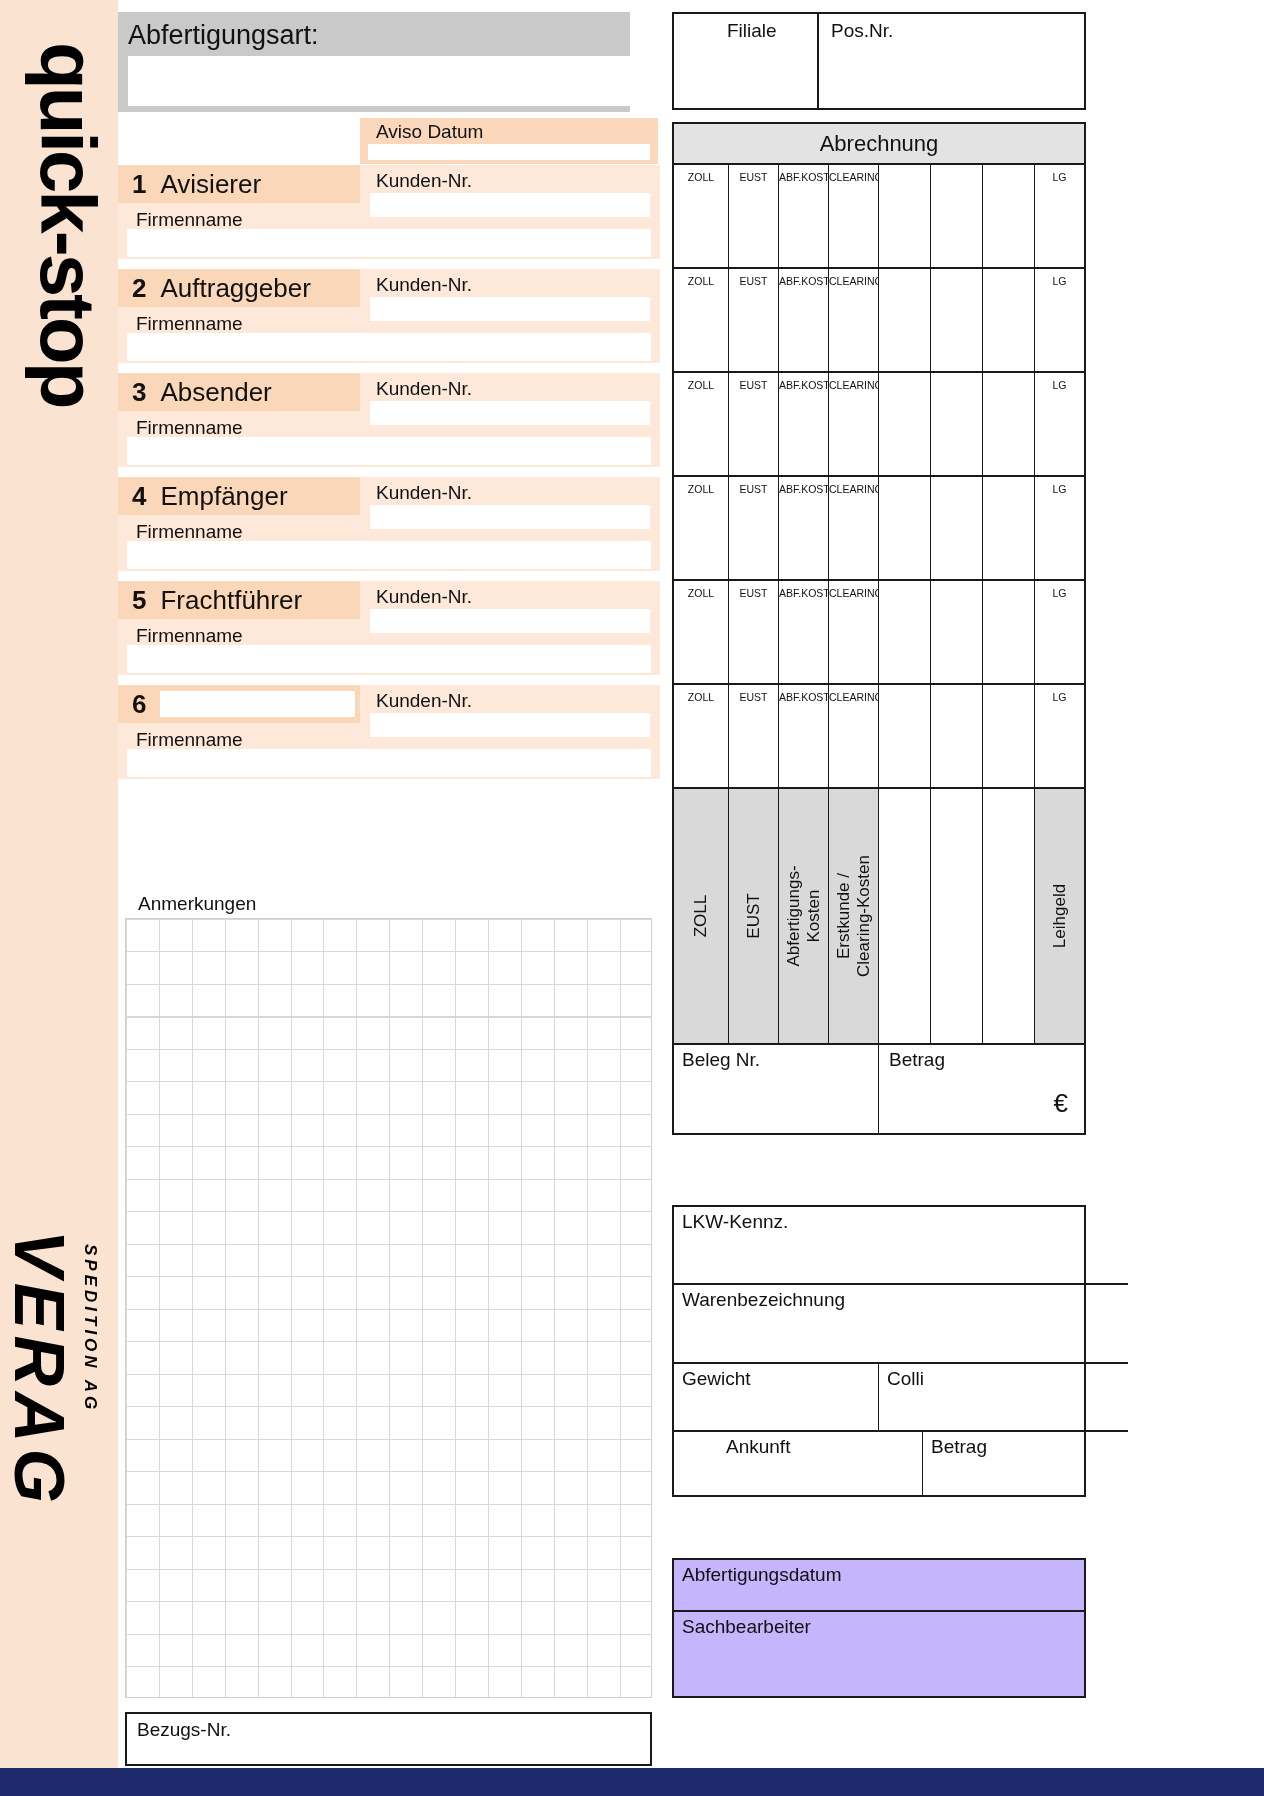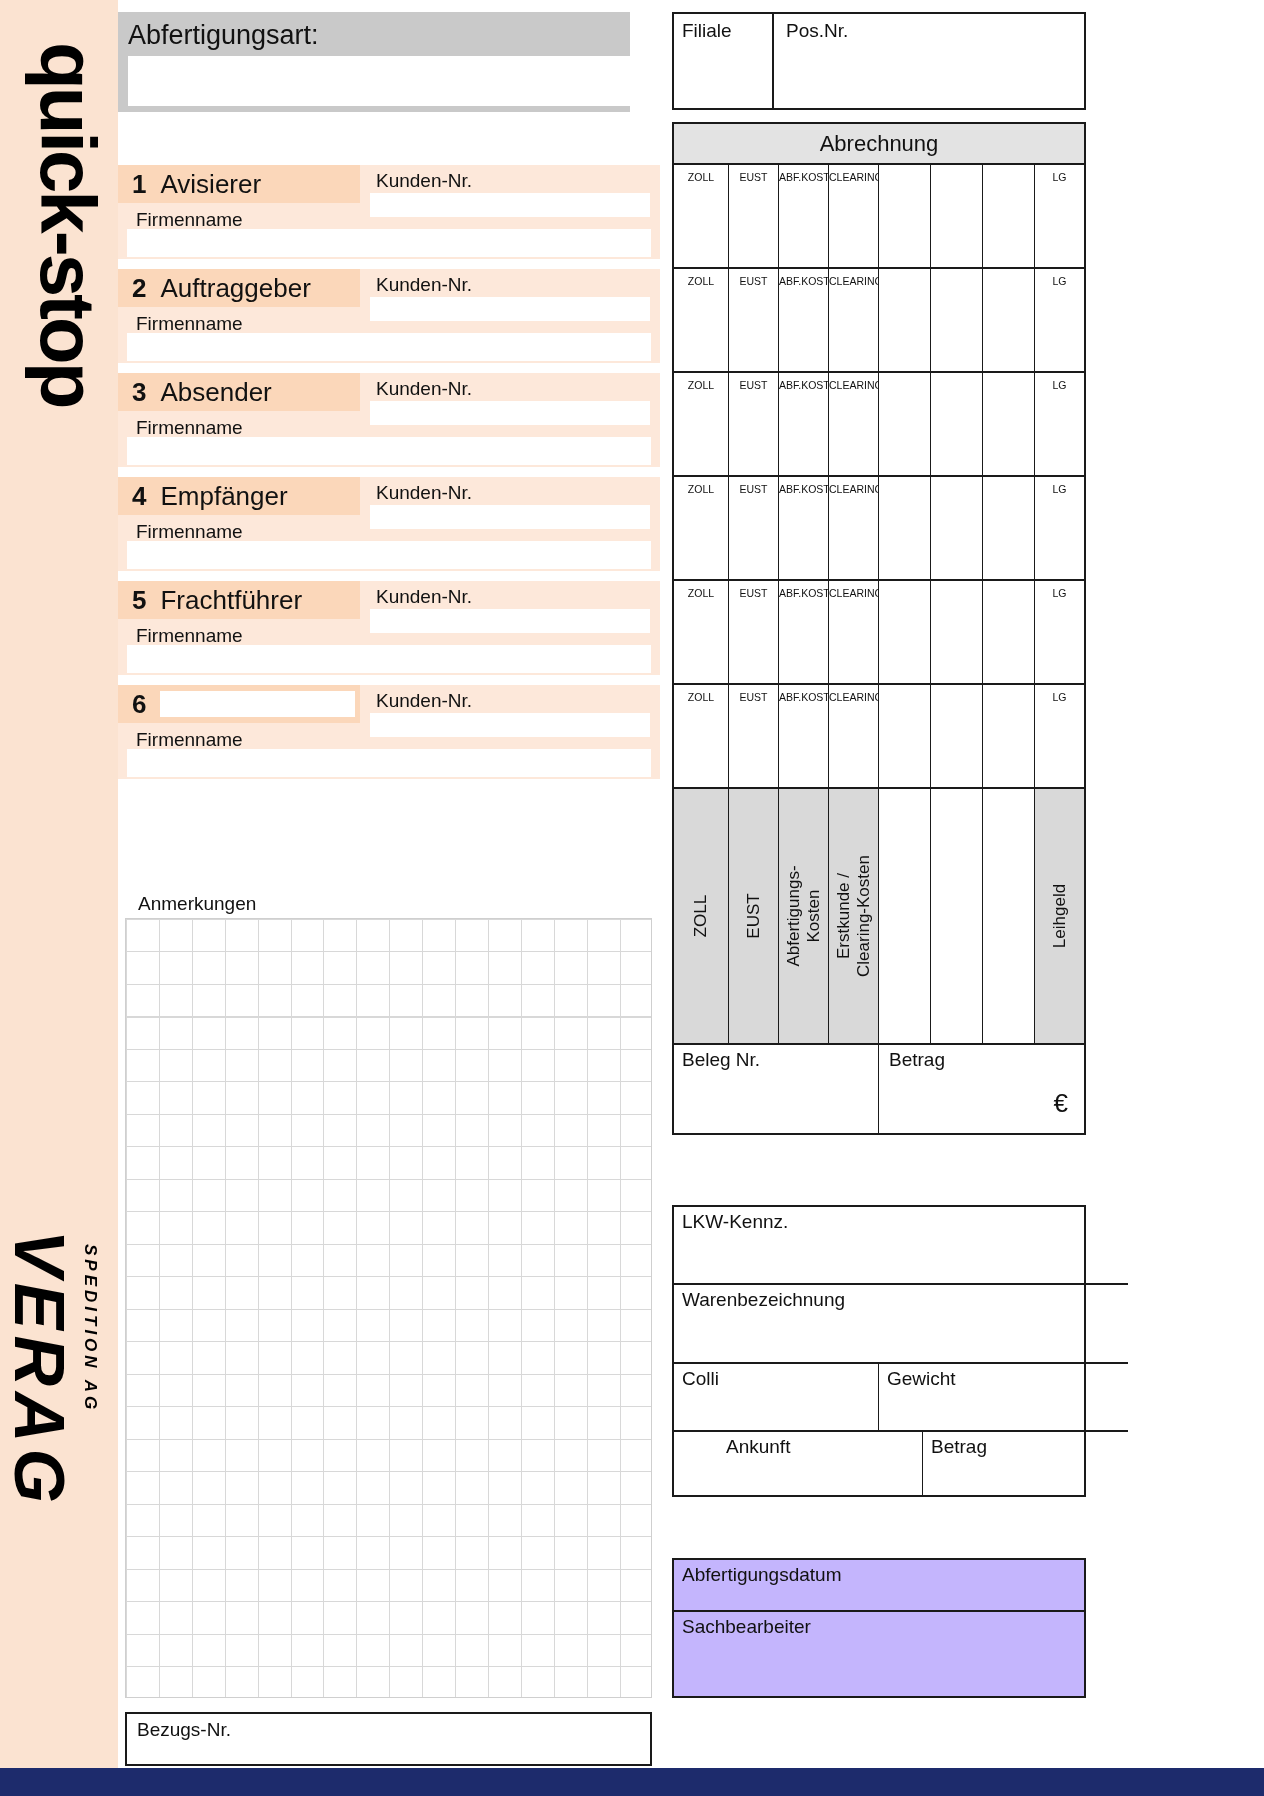--- a/index.html
+++ b/index.html
@@ -26,21 +26,21 @@
     font-size:17px; font-weight:700; font-style:italic; letter-spacing:4px; line-height:20px; white-space:nowrap; color:#000;
   }
 
   
   .abfart-box { position:absolute; left:118px; top:12px; width:512px; height:100px; background:#c9c9c9; padding:8px 10px; }
   .abfart-label { font-size:27px; }
   .abfart-input { position:absolute; left:10px; top:44px; width:520px; height:50px; background:#fff; }
 
   
   .filiale-box { position:absolute; left:672px; top:12px; width:414px; height:98px; border:2px solid #1a1a1a; background:#fff; display:flex; }
-  .filiale-cell { width:100px; border-right:2px solid #1a1a1a; padding:6px 8px; font-size:19px; }
+  .filiale-cell { width:100px; border-right:2px solid #1a1a1a; padding:6px 8px; font-size:19px;margin-left:45px; }
   .posnr-cell { flex:1; padding:6px 12px; font-size:19px; }
 
   
   .aviso { position:absolute; left:360px; top:118px; width:298px; height:46px; background:#fbd8bb; }
   .aviso-label { position:absolute; left:16px; top:3px; font-size:19px; }
   .aviso-input { position:absolute; left:8px; top:26px; width:282px; height:16px; background:#fff; }
 
   
   .party { position:absolute; left:118px; width:542px; height:94px; background:#fde8da; }
   .party-band { position:absolute; left:0; top:0; width:242px; height:38px; background:#fbd7ba; display:flex; align-items:center; gap:14px; padding-left:14px; }
@@ -120,20 +120,24 @@
 
   <div class="filiale-box">
     <div class="filiale-cell">
       <span>Filiale</span>
     </div>
     <div class="posnr-cell">
       <span>Pos.Nr.</span>
     </div>
   </div>
 
+  <div class="aviso">
+    <span class="aviso-label">Aviso Datum</span>
+    <div class="aviso-input"></div>
+  </div>
 
   <div class="party" style="top:165px">
     <div class="party-band">
       <span class="party-num">1</span>
       <span class="party-name">Avisierer</span>
     </div>
     <span class="party-kn-label">Kunden-Nr.</span>
     <div class="party-kn-input"></div>
     <span class="party-fn-label">Firmenname</span>
     <div class="party-fn-input"></div>
@@ -301,22 +305,22 @@
   <div class="grid-area"></div>
 
   <div class="lkw">
     <div class="lkw-row">
       <span>LKW-Kennz.</span>
     </div>
     <div class="lkw-row">
       <span>Warenbezeichnung</span>
     </div>
     <div class="lkw-split">
+      <div><span>Gewicht</span></div>
       <div><span>Colli</span></div>
-      <div><span>Gewicht</span></div>
     </div>
     <div class="lkw-split">
       <div><span>Ankunft</span></div>
       <div><span>Betrag</span></div>
     </div>
   </div>
 
   <div class="abf-group">
     <div class="abf-row">
       <span>Abfertigungsdatum</span>

